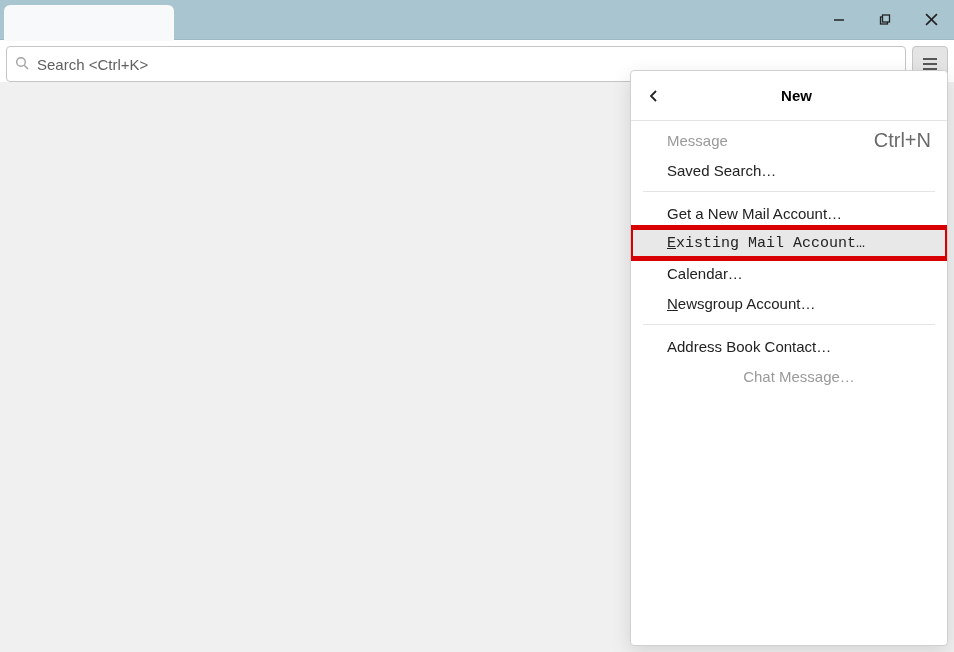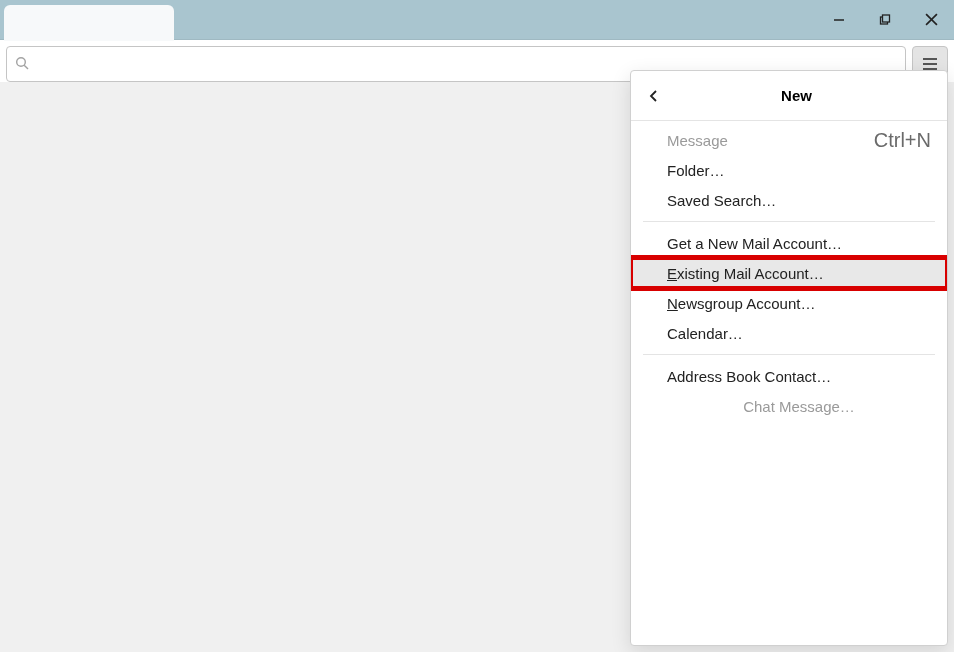--- a/index.html
+++ b/index.html
@@ -149,20 +149,21 @@
     height: 1px;
     background: #e4e4e4;
     margin: 6px 12px;
   }
   .menu-item.highlighted {
     background: #e8e8e8;
   }
   .menu-item.outlined {
     outline: 5px solid #d80000;
     outline-offset: -2px;
+    font-family: Liberation Mono, monospace;
   }
   
   .ak { text-decoration: underline; }
 </style>
 </head>
 <body>
 
 <div class="titlebar">
   <div class="tab-stub"></div>
   <div class="win-controls">
@@ -187,20 +188,21 @@
 </div>
 
 <div class="toolbar">
   <div class="search">
     <span class="icon">
       <svg width="14" height="14" viewBox="0 0 14 14" fill="none" stroke="#666" stroke-width="1.4">
           <circle cx="6" cy="6" r="4.3"></circle>
           <line x1="9.2" y1="9.2" x2="13" y2="13"></line>
         </svg>
     </span>
+    <input type="text" placeholder="Search &lt;Ctrl+K&gt;" style="">
   </div>
   <div class="hamburger">
     <svg width="16" height="14" viewBox="0 0 16 14" stroke-width="1.6">
         <line x1="1" y1="2" x2="15" y2="2"></line>
         <line x1="1" y1="7" x2="15" y2="7"></line>
         <line x1="1" y1="12" x2="15" y2="12"></line>
       </svg>
   </div>
 </div>
 
@@ -216,39 +218,36 @@
     <div class="menu-title">New</div>
   </div>
 
   <div class="menu-list">
 
     <div class="menu-item disabled">
       <span>Message</span>
       <span class="shortcut">Ctrl+N</span>
     </div>
     <div class="menu-item">
-      <span>Folder…</span>
-    </div>
-    <div class="menu-item">
       <span>Saved Search…</span>
     </div>
 
     <div class="menu-sep"></div>
 
     <div class="menu-item">
       <span>Get a New Mail Account…</span>
     </div>
     <div class="menu-item highlighted outlined">
       <span><span></span><span class="ak">E</span><span>xisting Mail Account…</span></span>
     </div>
     <div class="menu-item">
+      <span>Calendar…</span>
+    </div>
+    <div class="menu-item">
       <span><span></span><span class="ak">N</span><span>ewsgroup Account…</span></span>
-    </div>
-    <div class="menu-item">
-      <span>Calendar…</span>
     </div>
 
     <div class="menu-sep"></div>
 
     <div class="menu-item">
       <span>Address Book Contact…</span>
     </div>
     <div class="menu-item disabled">
       <span>Chat Message…</span>
     </div>

